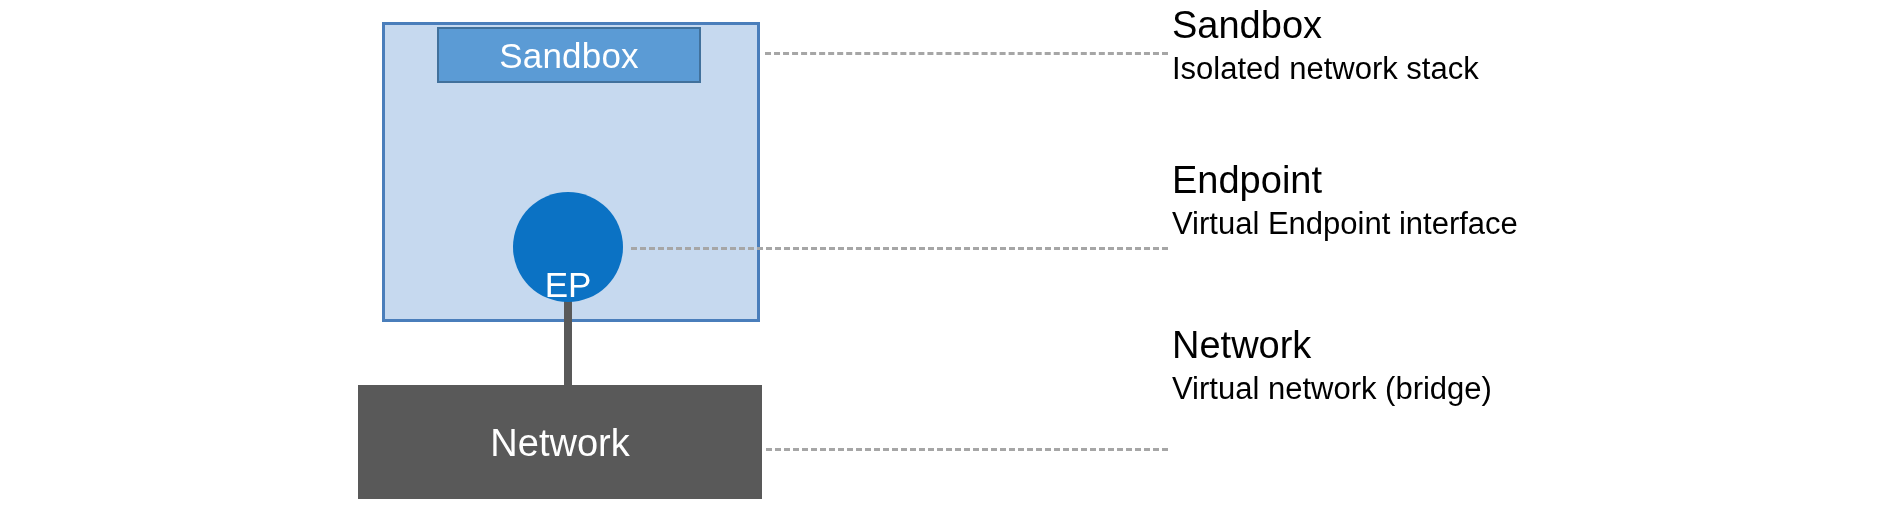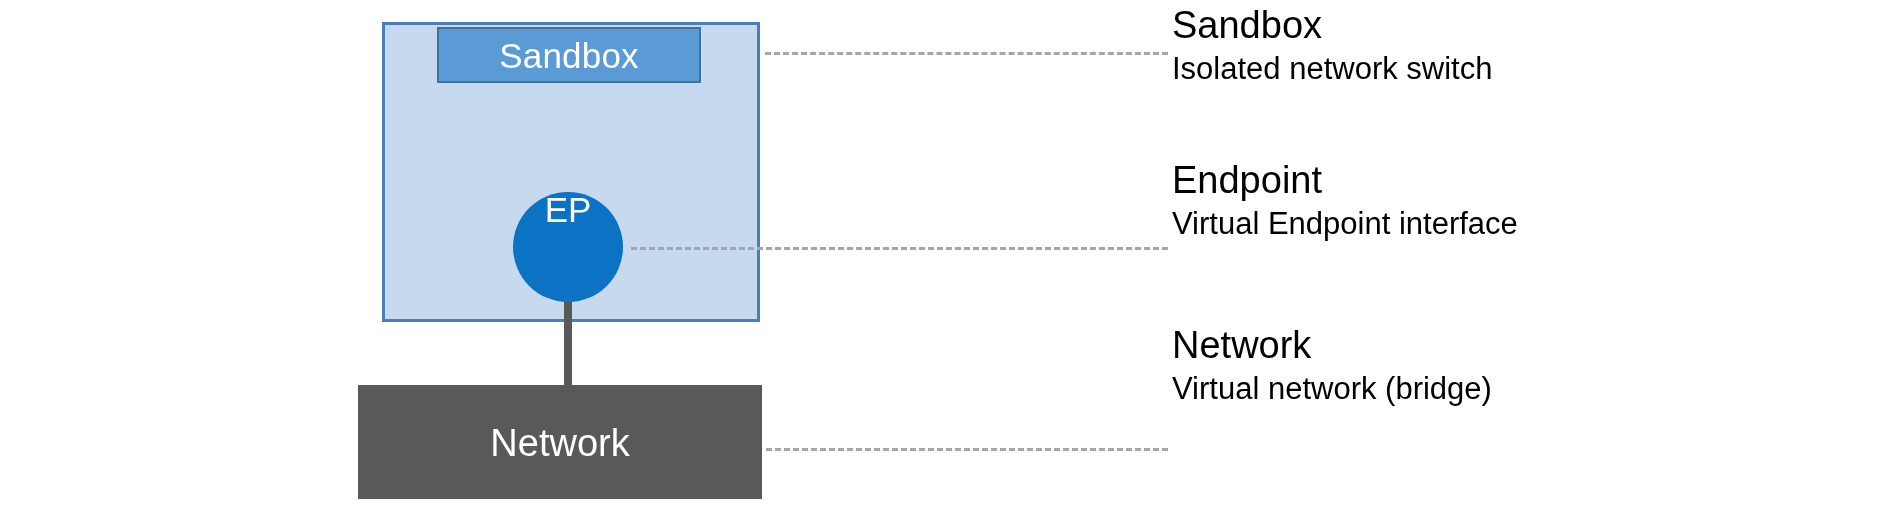--- a/index.html
+++ b/index.html
@@ -68,21 +68,21 @@
   
   .ep-circle {
     position: absolute;
     left: 513px;
     top: 192px;
     width: 110px;
     height: 110px;
     border-radius: 50%;
     background: #0b72c4;
     display: flex;
-    align-items: flex-start;
+    align-items: flex-end;
     justify-content: center;
   }
   .ep-circle-text {
     color: #ffffff;
     font-size: 35px;
     line-height: 1;
     white-space: nowrap;
   }
 
   
@@ -156,21 +156,21 @@
   <div class="network-box">
     <span class="network-box-text">Network</span>
   </div>
 
   <div class="leader leader-sandbox"></div>
   <div class="leader leader-endpoint"></div>
   <div class="leader leader-network"></div>
 
   <div class="annotation annotation-sandbox">
     <div class="annotation-title">Sandbox</div>
-    <div class="annotation-subtitle">Isolated network switch</div>
+    <div class="annotation-subtitle">Isolated network stack</div>
   </div>
 
   <div class="annotation annotation-endpoint">
     <div class="annotation-title">Endpoint</div>
     <div class="annotation-subtitle">Virtual Endpoint interface</div>
   </div>
 
   <div class="annotation annotation-network">
     <div class="annotation-title">Network</div>
     <div class="annotation-subtitle">Virtual network (bridge)</div>

